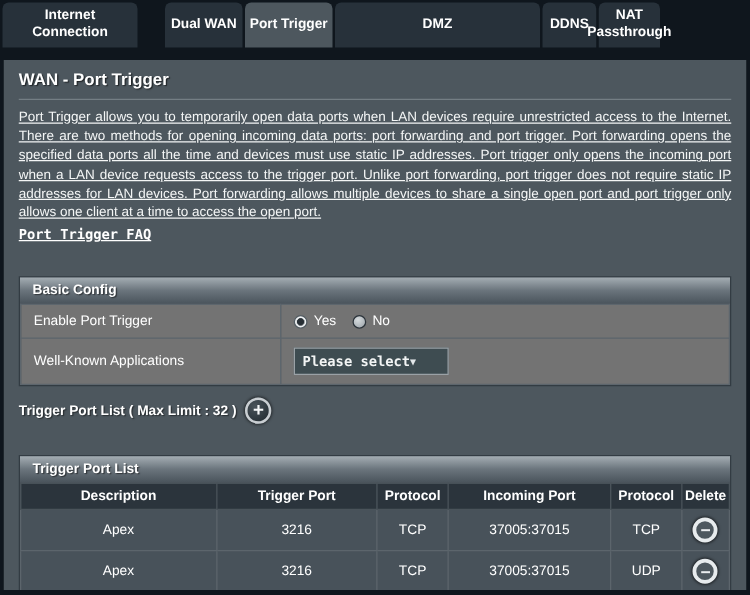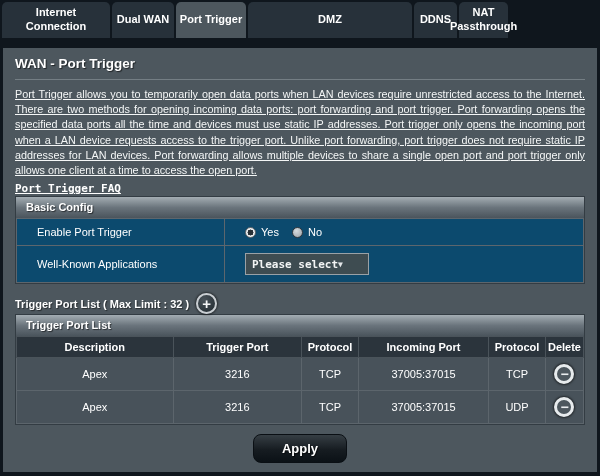--- a/index.html
+++ b/index.html
@@ -17,21 +17,21 @@
     color: #fff;
     font-size: 11px;
     font-weight: bold;
     border-radius: 5px 5px 0 0;
     display: flex; align-items: center; justify-content: center;
     text-align: center; line-height: 1.25;
     cursor: pointer;
     padding: 2px 3px;
   }
   .tab:nth-child(1) { width: 108px; }
-  .tab:nth-child(2) { width: 62px; }
+  .tab:nth-child(2) { width: 62px; margin-left: 20px; }
   .tab:nth-child(3) { width: 70px; }
   .tab:nth-child(4) { width: 164px; }
   .tab:nth-child(5) { width: 43px; }
   .tab:nth-child(6) { width: 49px; }
   .tab:nth-child(7) { width: 86px; }
   .tab.active { background: #4d575e; }
 
   
   .content {
     margin: 10px 3px 0 3px;
@@ -56,35 +56,35 @@
     margin-top: 2px;
     font-family: "DejaVu Sans Mono", monospace;
     font-size: 11px;
     font-weight: bold;
     color: #ffffff;
     text-decoration: underline;
     cursor: pointer;
   }
 
   
-  .section { margin-top: 0; border: 1px solid #333c43; }
+  .section { margin-top: 25px; border: 1px solid #333c43; }
   .section-header {
     background: linear-gradient(#a4adb3, #6a747c 50%, #4a545c);
     font-size: 11px; font-weight: bold;
     padding: 4px 10px 5px 10px;
     text-shadow: 1px 1px 1px rgba(0,0,0,.55);
   }
 
   
   .form-table { width: 100%; border-collapse: collapse; }
   .form-table td {
-    background: #0c4a6e;
+    background: #737373;
     border: 1px solid #5d666d;
     font-size: 11px;
-    padding: 7px 20px;
+    padding: 7px 10px;
     vertical-align: middle;
   }
   .form-table td.label-cell { width: 208px; }
 
   .radio-group { display: flex; align-items: center; gap: 5px; }
   .radio {
     width: 11px; height: 11px; border-radius: 50%;
     display: inline-block; cursor: pointer;
     background: radial-gradient(circle at 38% 32%, #d6dbde, #9aa2a8);
     border: 1px solid #2c343b;

